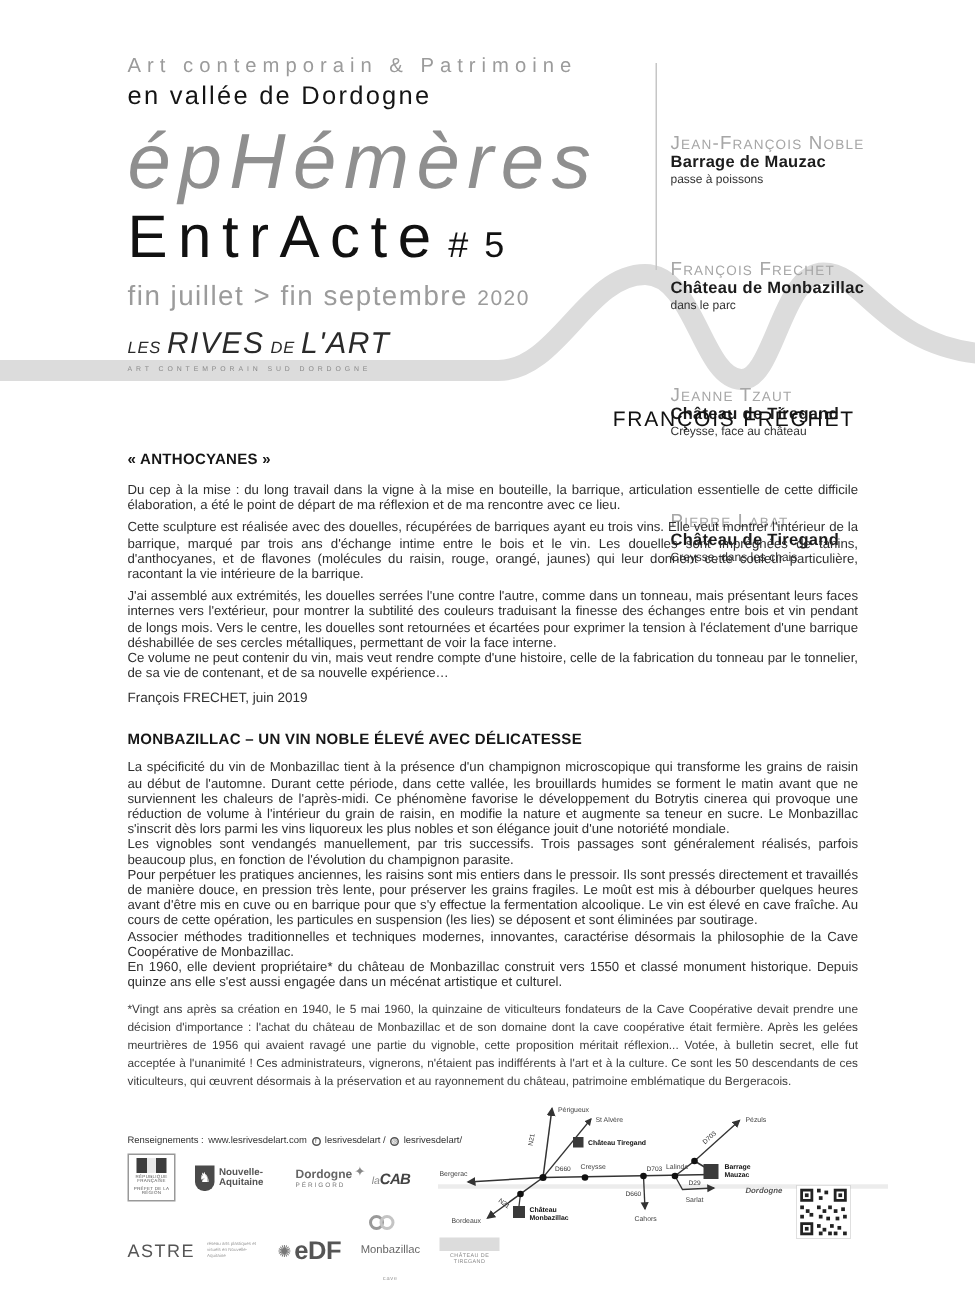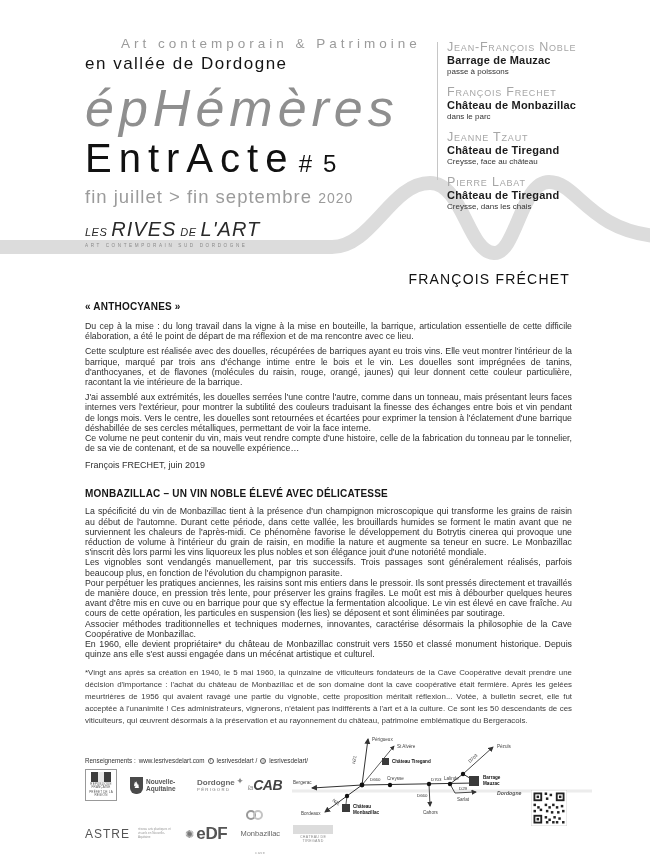--- a/index.html
+++ b/index.html
@@ -6,38 +6,38 @@
   html,body { background:#ffffff; }
   .page {
     position:relative; width:650px; height:867px; background:#fff;
     font-family:"Liberation Sans", sans-serif; overflow:hidden; color:#222;
   }
   
   .wave-svg { position:absolute; left:0; top:170px; z-index:0; }
 
   
   .header { position:absolute; left:85px; top:36px; z-index:2; }
-  .tagline1 { font-size:13.5px; letter-spacing:4px; color:#9b9b9b;margin-left:36px; }
+  .tagline1 { font-size:13.5px; letter-spacing:4px; color:#9b9b9b; }
   .tagline2 { font-size:17px; letter-spacing:1.5px; color:#141414; font-weight:500; margin-top:3px; }
   .big-title { font-size:52px; color:#8f8f8f; letter-spacing:5px; margin-top:4px; font-weight:400;font-style:italic; }
   .sub-title { margin-top:-2px; color:#111; }
   .sub-title .main { font-size:40px; letter-spacing:7px; font-weight:500; }
   .sub-title .edition { font-size:24px; font-weight:500; letter-spacing:2px; }
   .date-line { margin-top:5px; color:#9b9b9b; font-size:18.5px; letter-spacing:1px; }
   .date-line .year { font-size:14px; }
   .rives-logo { margin-top:10px; color:#2a2a2a; }
   .rives-line { display:flex; align-items:baseline; gap:4px;font-style:italic; }
   .rl-small { font-size:11px; letter-spacing:.5px; }
   .rl-big { font-size:20px; letter-spacing:1px; font-weight:400; }
   .rives-sub { font-size:4.6px; letter-spacing:2.6px; color:#8a8a8a; margin-top:2px; }
 
   
   .artist-divider { position:absolute; left:437px; top:42px; width:1px; height:138px; background:#c6c6c6; z-index:2; }
   .artists { position:absolute; left:447px; top:40px; width:185px; z-index:2; }
-  .artist { margin-bottom:9px; }
+  .artist { margin-bottom:9px;margin-top:48px; }
   .artist-name { font-variant:small-caps; font-size:12.5px; letter-spacing:.8px; color:#a6a6a6; }
   .artist-venue { font-size:11px; font-weight:600; color:#1c1c1c; letter-spacing:.2px; }
   .artist-note { font-size:8px; color:#333; margin-top:1px; }
 
   
   .featured { position:absolute; right:80px; top:271px; font-size:14px; letter-spacing:1.2px; color:#111; font-weight:500; z-index:2; }
 
   
   .main-text { position:absolute; left:85px; top:301px; width:487px; z-index:2; }
   .sec-title { font-size:10px; font-weight:700; letter-spacing:.2px; color:#161616; margin-bottom:9px; }
@@ -60,21 +60,21 @@
   .na-logo { display:flex; align-items:center; gap:3px; }
   .na-shield { width:13px; height:17px; background:#4a4a4a; border-radius:0 0 6px 6px; color:#fff; font-size:9px;
                display:flex; align-items:center; justify-content:center; }
   .na-text { font-size:6.5px; font-weight:700; color:#555; width:38px; line-height:1.15; }
   .dp-logo { text-align:left; position:relative; }
   .dp-main { font-size:8px; font-weight:600; color:#666; }
   .dp-sub { font-size:4.3px; letter-spacing:1.3px; color:#777; }
   .dp-fig { position:absolute; right:-9px; top:-2px; font-size:9px; color:#888; }
   .cab-logo { font-style:italic; color:#444; }
   .cab-la { font-size:7px; color:#888; }
-  .cab-cab { font-size:14px; font-weight:800; letter-spacing:-.5px; }
+  .cab-cab { font-size:10px; font-weight:800; letter-spacing:-.5px; }
   .astre-logo { display:flex; align-items:center; gap:8px; }
   .astre-word { font-size:12px; letter-spacing:1px; color:#555; font-weight:500; }
   .astre-note { font-size:3px; color:#999; width:34px; line-height:1.3; }
   .edf-logo { display:flex; align-items:center; gap:2px; }
   .edf-swirl { font-size:11px; color:#777; }
   .edf-word { font-size:17px; font-weight:800; color:#555; letter-spacing:-.3px; }
   .cave-logo { text-align:center; }
   .cave-circles { position:relative; height:11px; margin-bottom:1px; }
   .cc1,.cc2 { position:absolute; border:2px solid #999; border-radius:50%; width:10px; height:10px; top:0; }
   .cc1 { left:6px; } .cc2 { left:13px; border-color:#c4c4c4; }

